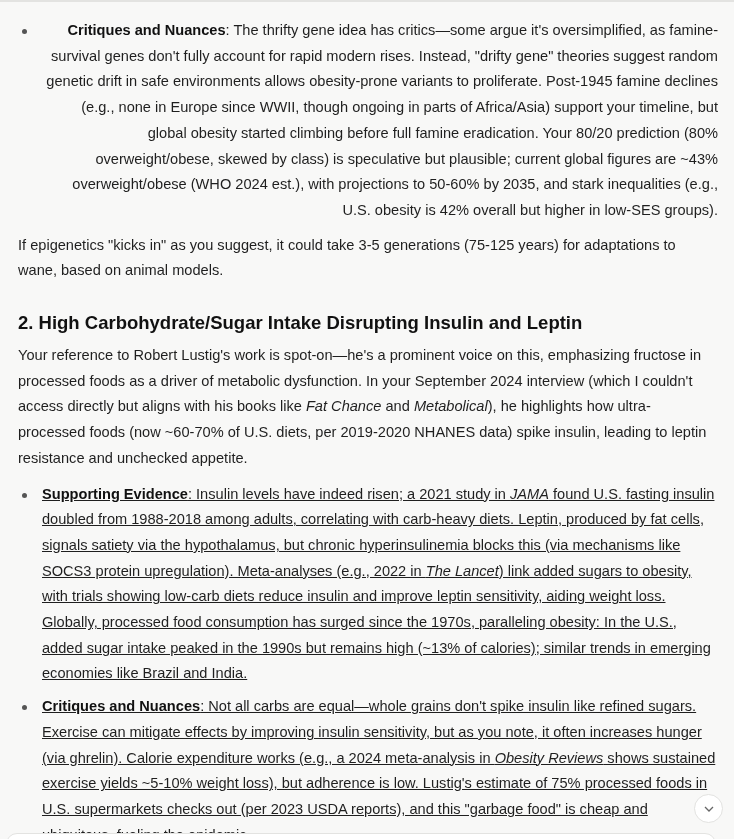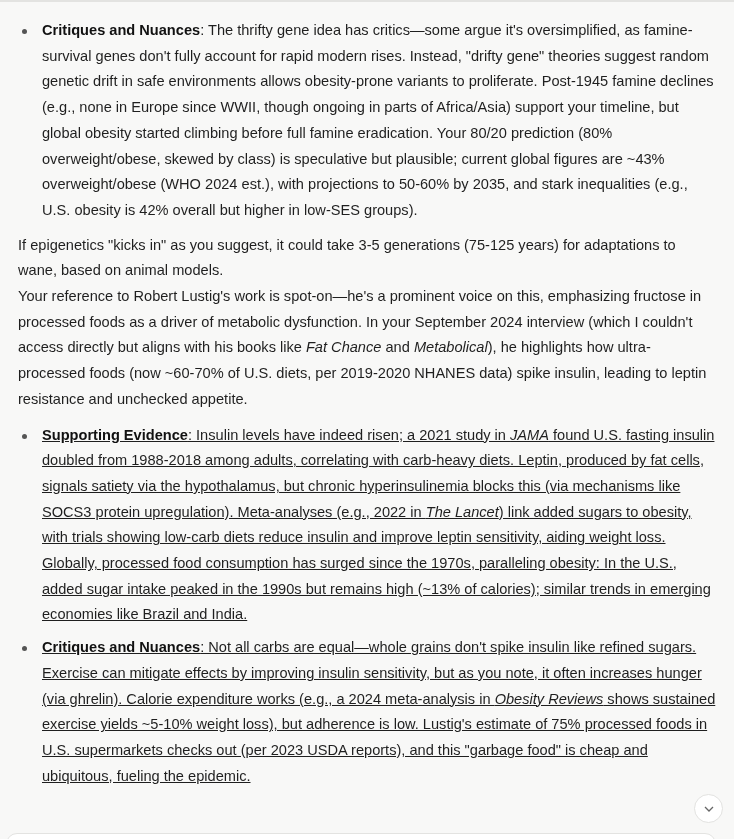--- a/index.html
+++ b/index.html
@@ -13,21 +13,21 @@
   .top-border { position: absolute; top: 0; left: 0; right: 0; height: 2px; background: #e3e3e1; }
   .content { position: absolute; left: 18px; top: 10px; width: 700px; font-size: 14.6px; line-height: 25.7px; }
   ul { margin: 0; padding: 0; list-style: none; }
   li { position: relative; padding-left: 24px; }
   li .bullet { position: absolute; left: 4px; top: 11px; width: 5px; height: 5px; border-radius: 50%; background: #555; }
   p { margin: 0; }
   .para { margin-top: 9px; }
   h3 { font-size: 18.5px; font-weight: bold; margin: 27px 0 8px 0; line-height: 24px; color: #111; }
   b { font-weight: bold; color: #111; }
   .ul2 li { margin-bottom: 7px; text-decoration: underline; }
-  .ul1 { margin-top: 8px; }
+  .ul1 { margin-top: 8px; text-align: right; }
   .scroll-btn {
     position: absolute; left: 694px; top: 794px; width: 29px; height: 29px;
     border-radius: 50%; background: #fff; border: 1px solid #e2e2e0;
     display: flex; align-items: center; justify-content: center; box-sizing: border-box;
   }
   .scroll-btn svg { width: 12px; height: 12px; }
   .input-edge {
     position: absolute; left: 6px; right: 18px; top: 833px; height: 20px;
     border: 1px solid #e3e3e1; border-radius: 14px; background: #fff;
   }
@@ -40,20 +40,21 @@
 <div class="content">
   <ul class="ul1">
     <li>
       <span class="bullet"></span>
       <b>Critiques and Nuances</b><span>: The thrifty gene idea has critics—some argue it's oversimplified, as famine-survival genes don't fully account for rapid modern rises. Instead, "drifty gene" theories suggest random genetic drift in safe environments allows obesity-prone variants to proliferate. Post-1945 famine declines (e.g., none in Europe since WWII, though ongoing in parts of Africa/Asia) support your timeline, but global obesity started climbing before full famine eradication. Your 80/20 prediction (80% overweight/obese, skewed by class) is speculative but plausible; current global figures are ~43% overweight/obese (WHO 2024 est.), with projections to 50-60% by 2035, and stark inequalities (e.g., U.S. obesity is 42% overall but higher in low-SES groups).</span>
     </li>
   </ul>
 
   <p class="para">If epigenetics "kicks in" as you suggest, it could take 3-5 generations (75-125 years) for adaptations to wane, based on animal models.</p>
 
+  <h3>2. High Carbohydrate/Sugar Intake Disrupting Insulin and Leptin</h3>
 
   <p><span>Your reference to Robert Lustig's work is spot-on—he's a prominent voice on this, emphasizing fructose in processed foods as a driver of metabolic dysfunction. In your September 2024 interview (which I couldn't access directly but aligns with his books like </span><i>Fat Chance</i><span> and </span><i>Metabolical</i><span>), he highlights how ultra-processed foods (now ~60-70% of U.S. diets, per 2019-2020 NHANES data) spike insulin, leading to leptin resistance and unchecked appetite.</span></p>
 
   <ul class="ul2" style="margin-top:10px;">
     <li>
       <span class="bullet"></span>
       <b>Supporting Evidence</b><span>: Insulin levels have indeed risen; a 2021 study in </span><i>JAMA</i><span> found U.S. fasting insulin doubled from 1988-2018 among adults, correlating with carb-heavy diets. Leptin, produced by fat cells, signals satiety via the hypothalamus, but chronic hyperinsulinemia blocks this (via mechanisms like SOCS3 protein upregulation). Meta-analyses (e.g., 2022 in </span><i>The Lancet</i><span>) link added sugars to obesity, with trials showing low-carb diets reduce insulin and improve leptin sensitivity, aiding weight loss. Globally, processed food consumption has surged since the 1970s, paralleling obesity: In the U.S., added sugar intake peaked in the 1990s but remains high (~13% of calories); similar trends in emerging economies like Brazil and India.</span>
     </li>
     <li>
       <span class="bullet"></span>

